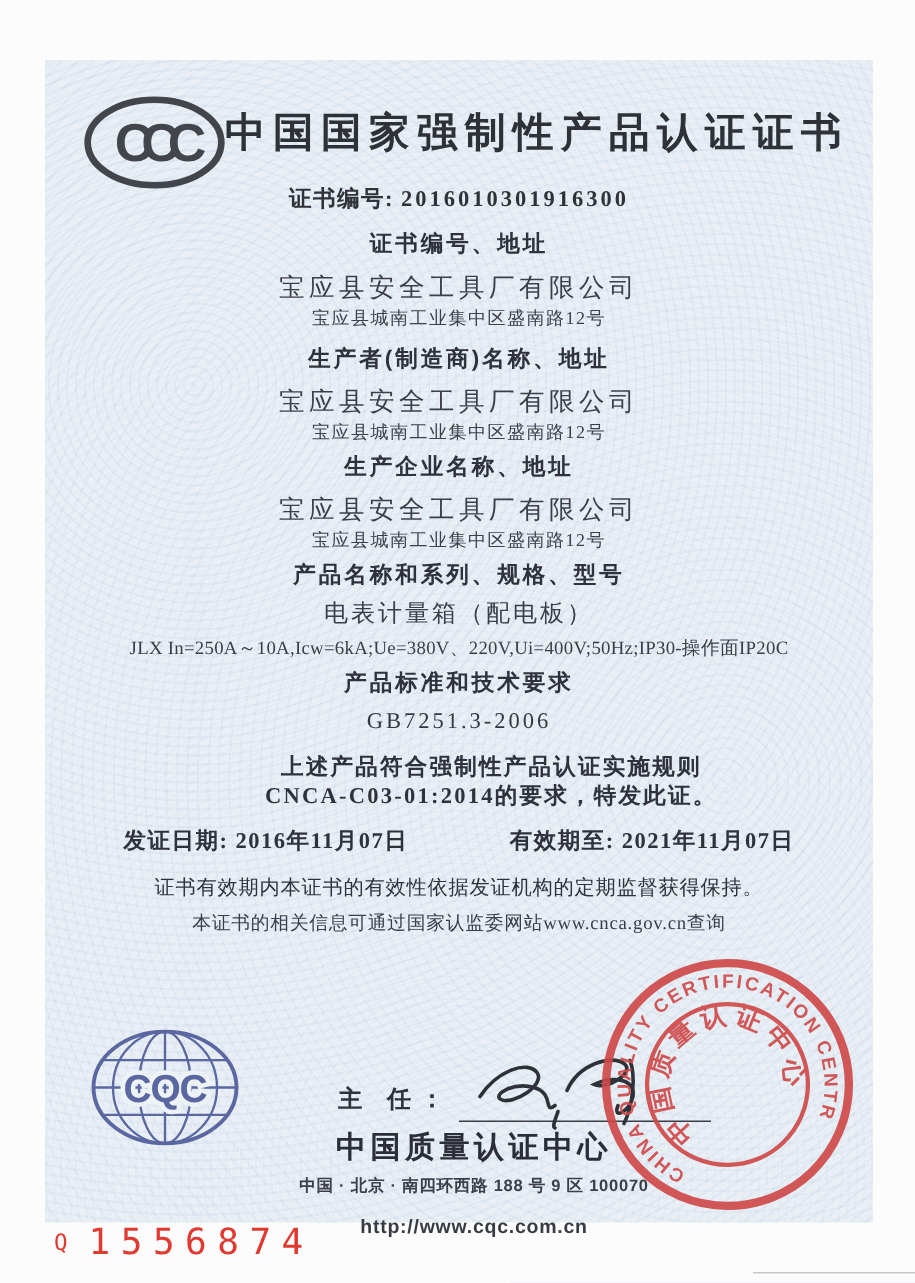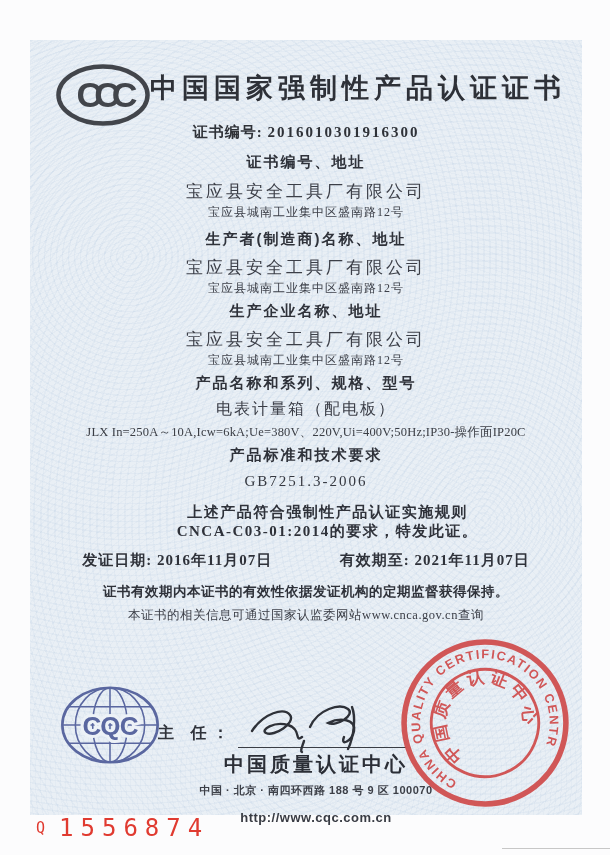--- a/index.html
+++ b/index.html
@@ -31,25 +31,25 @@
   .certno .num { font-weight:bold; letter-spacing:2px; font-family:"Liberation Serif", serif; }
   .sec-h { font-family:"Liberation Sans", sans-serif; font-weight:bold; font-size:15px; letter-spacing:2px; color:#2f323a; }
   .company { font-size:17px; letter-spacing:3px; color:#3c3f48; }
   .addr { font-size:12px; letter-spacing:1px; color:#3d4049; }
   .product { font-size:16px; letter-spacing:2px; color:#3a3d46; }
   .spec { font-size:12.5px; letter-spacing:0.2px; color:#3a3d44; }
   .gb { font-size:15px; letter-spacing:2px; color:#34373f; }
   .stmt { top:463px; font-weight:bold; font-size:15px; letter-spacing:1.5px; line-height:19px; color:#2f323a;padding-left:43px; }
   .dates { top:511px; font-weight:bold; font-size:15px; letter-spacing:1px; color:#2f323a; }
   .dates .gap { display:inline-block; width:58px; }
-  .note1 { top:543px; font-weight:bold; font-size:13.5px; letter-spacing:0.5px; color:#2f323a; }
+  .note1 { top:543px; font-weight:normal; font-size:13.5px; letter-spacing:0.5px; color:#2f323a; }
   .note2 { top:567px; font-size:12.5px; letter-spacing:0.5px; color:#3a3d46; }
   .cqc-logo { position:absolute; left:28px; top:644px; width:104px; height:82px; }
   .footer-block { position:absolute; left:128px; top:656px; width:316px; text-align:center; }
-  .director-row { display:flex; align-items:flex-end; justify-content:flex-start; height:52px; }
+  .director-row { display:flex; align-items:flex-end; justify-content:flex-end; height:52px; }
   .director-label { font-family:"Liberation Sans", sans-serif; font-weight:bold; font-size:16px; letter-spacing:6px; color:#2f323a; padding-bottom:4px; white-space:nowrap; }
   .sig-line { position:relative; width:168px; height:46px; border-bottom:1.5px solid #3a3d44; margin-left:4px; }
   .sig-line svg { position:absolute; left:6px; bottom:-8px; }
   .org-name { margin-top:3px; font-family:"Liberation Sans", sans-serif; font-weight:bold; font-size:20px; letter-spacing:3px; color:#2b2e36; }
   .org-addr { margin-top:5px; font-family:"Liberation Sans", sans-serif; font-weight:bold; font-size:11px; letter-spacing:0.5px; color:#3c3f47;text-align:center; }
   .org-web { margin-top:12px; font-family:"Liberation Sans", sans-serif; font-weight:bold; font-size:13px; letter-spacing:0.5px; color:#383b43; }
   .seal { position:absolute; left:368px; top:596px; width:174px; height:174px; opacity:0.9; }
   .serial { position:absolute; left:36px; top:814px; color:#e03a30; font-family:"DejaVu Sans Mono", monospace; }
   .serial .q { font-size:15px; vertical-align:3px; margin-right:14px; }
   .serial .digits { font-size:24px; letter-spacing:7px; }

